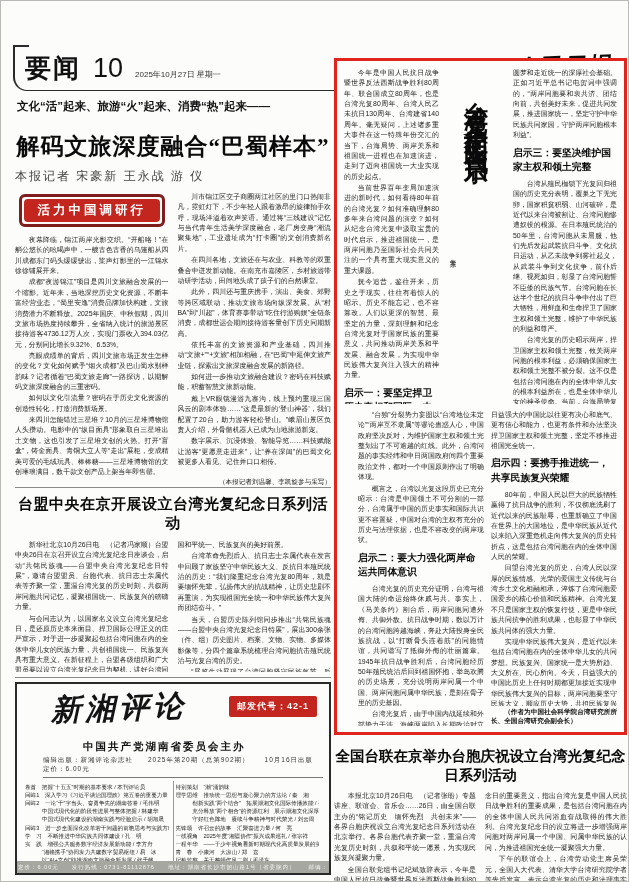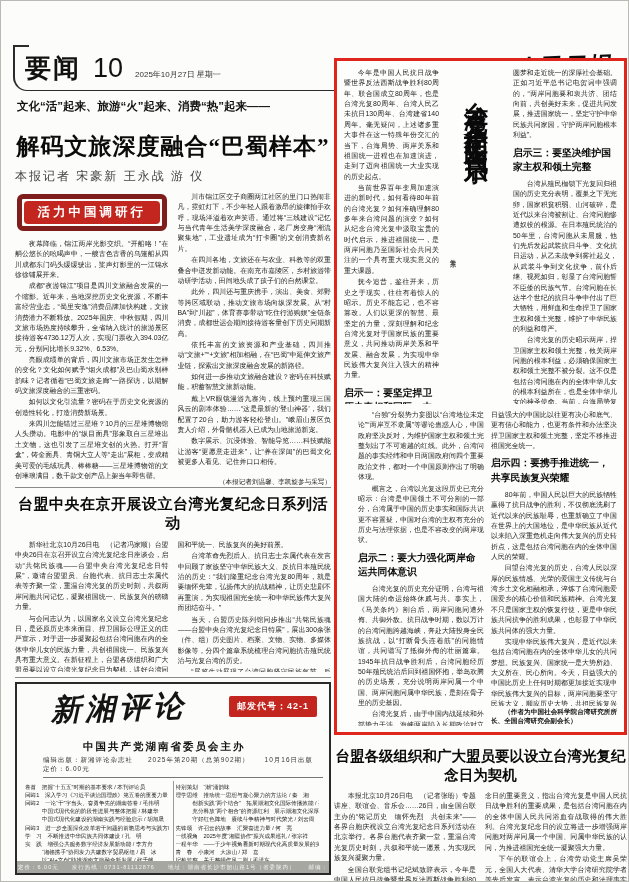--- a/index.html
+++ b/index.html
@@ -21,21 +21,21 @@
   .cols{display:flex;gap:9px;}
   .col{flex:1;overflow:hidden;}
   .divider{border:none;border-top:1px solid #8a8a88;margin:0;}
   
   .left-region{position:absolute;left:14px;top:96px;width:316px;}
   .kicker{font-size:11.5px;font-weight:bold;color:#111;margin:2px 0 4px 2px;}
   .headline1{font-size:23px;font-weight:900;color:#0b0b0b;text-align:center;letter-spacing:1px;
              font-family:"Liberation Serif",serif;margin:17px 0 6px 0;}
   .byline{font-size:12px;color:#444;margin-bottom:7px;letter-spacing:2px;}
   .lead-cols{height:295px;}
-  .badge-wrap{border:5px solid #7f1d1d;border-radius:6px;padding:2px;width:136px;margin:2px auto 8px auto;}
+  .badge-wrap{border:3px solid #7f1d1d;border-radius:6px;padding:2px;width:136px;margin:2px auto 8px auto;}
   .badge{background:#c3261f;color:#fff;font-size:12.5px;font-weight:bold;text-align:center;
          border-radius:4px;padding:3px 0;letter-spacing:3px;}
   .lead-col2{position:relative;}
   .ending-note{position:absolute;right:0;bottom:0;background:#fcfcfa;font-size:6.6px;color:#222;padding-left:4px;}
   
   .headline2{font-size:15px;font-weight:900;color:#0b0b0b;text-align:center;letter-spacing:0.5px;
              font-family:"Liberation Serif",serif;margin:7px 0 7px 0;}
   .tm-cols{height:132px;margin-bottom:5px;}
   
   .mag{border:2px solid #2a2a2a;margin-top:4px;height:193px;box-sizing:border-box;padding:4px 6px 0 6px;position:relative;overflow:hidden;}
@@ -217,21 +217,21 @@
           <p class="p">80年前，中国人民以巨大的民族牺牲赢得了抗日战争的胜利，不仅彻底洗刷了近代以来的民族耻辱，也重新确立了中国在世界上的大国地位，是中华民族从近代以来陷入深重危机走向伟大复兴的历史转折点，这是包括台湾同胞在内的全体中国人民的荣耀。</p>
           <p class="p">回望台湾光复的历史，台湾人民以深厚的民族情感、光荣的爱国主义传统与台湾乡土文化相融相承，淬炼了台湾同胞爱国爱乡的核心价值和民族精神。台湾光复不只是国家主权的恢复行使，更是中华民族共同抗争的胜利成果，也彰显了中华民族共同体的强大力量。</p>
           <p class="p">实现中华民族伟大复兴，是近代以来包括台湾同胞在内的全体中华儿女的共同梦想。民族复兴、国家统一是大势所趋、大义所在、民心所向。今天，日益强大的中国比历史上任何时期都更加接近实现中华民族伟大复兴的目标，两岸同胞要坚守民族大义，顺应历史大势，共担民族复兴责任，共享民族复兴荣耀。历史是最好的教科书，也是最好的清醒剂。台湾的前途在于国家统一，台湾同胞福祉系于民族复兴。中国梦是两岸同胞共同的梦，台湾问题因民族弱乱而产生，必将随着民族复兴而解决！</p>
         </div>
         <div class="f-note">（作者为中国社会科学院台湾研究所所长、全国台湾研究会副会长）</div>
       </div>
     </div>
   </div>
 
   <div class="br-article">
-    <div class="headline3">台盟各级组织和广大盟员要以设立台湾光复纪念日为契机</div>
+    <div class="headline3">全国台联在京举办台胞庆祝设立台湾光复纪念日系列活动</div>
     <div class="cols br-cols">
       <div class="col">
         <p class="p">本报北京10月26日电　（记者张盼）专题讲座、联谊会、音乐会……26日，由全国台联主办的“铭记历史　缅怀先烈　共创未来”——各界台胞庆祝设立台湾光复纪念日系列活动在北京举行。各界台胞代表齐聚一堂，重温台湾光复历史时刻，共叙和平统一愿景，为实现民族复兴凝聚力量。</p>
         <p class="p">全国台联党组书记纪斌致辞表示，今年是中国人民抗日战争暨世界反法西斯战争胜利80周年，也是台湾光复80周年。我们隆重纪念台湾光复，就是要铭记历史、缅怀先烈，弘扬伟大抗战精神，激励两岸同胞赓续爱国爱乡光荣传统，坚定反“独”促统，携手推进祖国统一大业。</p>
 
       </div>
       <div class="col">
         <p class="p" style="text-indent:0;">念日的重要意义，指出台湾光复是中国人民抗日战争胜利的重要成果，是包括台湾同胞在内的全体中国人民共同浴血奋战取得的伟大胜利。台湾光复纪念日的设立将进一步增强两岸同胞对两岸同属一个中国、同属中华民族的认同，为推进祖国完全统一凝聚强大力量。</p>
         <p class="p">下午的联谊会上，台湾劳动党主席吴荣元，全国人大代表、清华大学台湾研究院学者等先后发言，表示台湾光复的历史和法理事实铁证如山，《开罗宣言》《波茨坦公告》等国际法文件明确确认了中国对台湾的主权，台湾光复是中国人民抗日战争暨世界反法西斯战争胜利的成果，历史不容歪曲和篡改。</p>
 

